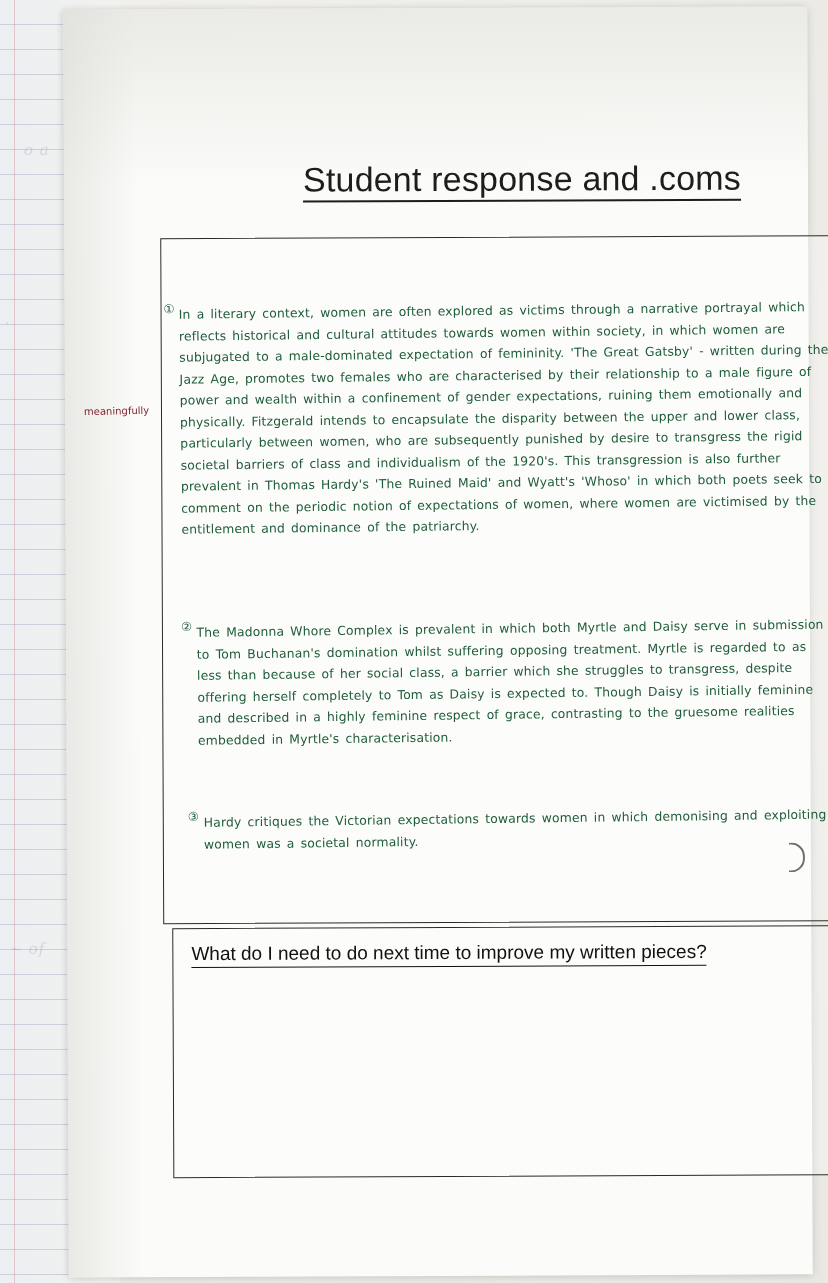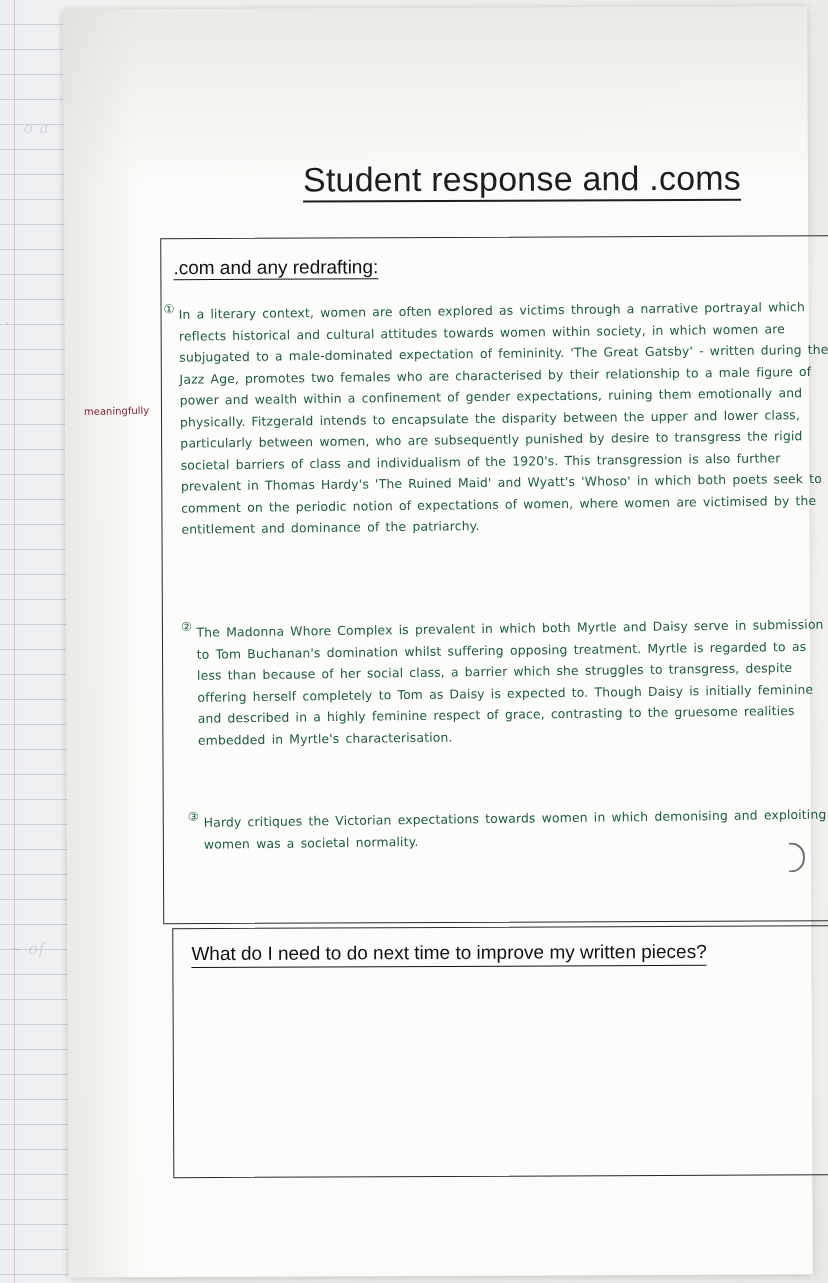--- a/index.html
+++ b/index.html
@@ -167,33 +167,30 @@
 </style>
 </head>
 <body>
 
 <div id="page">
 
   <div id="lined-sheet"></div>
 
   <div id="sheet">
 
-    <div class="ghost" style="left:-40px; top:109px;">o a</div>
+    <div class="ghost" style="left:-40px; top:131px;">o a</div>
     <div class="ghost" style="left:-60px; top:300px;">.</div>
     <div class="ghost" style="left:-58px; top:930px;">~ of</div>
 
     <div id="title">
       <span>Student response and .coms</span>
     </div>
 
     <div class="box" id="box-com">
 
-      <div class="box-heading" id="com-heading">
-        <u>.com and any redrafting:</u>
-      </div>
 
       <div class="marker m1">①</div>
       <div class="hand p1">In a literary context, women are often explored as victims through a narrative portrayal which reflects historical and cultural attitudes towards women within society, in which women are subjugated to a male-dominated expectation of femininity. 'The Great Gatsby' - written during the Jazz Age, promotes two females who are characterised by their relationship to a male figure of power and wealth within a confinement of gender expectations, ruining them emotionally and physically. Fitzgerald intends to encapsulate the disparity between the upper and lower class, particularly between women, who are subsequently punished by desire to transgress the rigid societal barriers of class and individualism of the 1920's. This transgression is also further prevalent in Thomas Hardy's 'The Ruined Maid' and Wyatt's 'Whoso' in which both poets seek to comment on the periodic notion of expectations of women, where women are victimised by the entitlement and dominance of the patriarchy.</div>
       <div class="teacher-note">meaningfully</div>
 
       <div class="marker m2">②</div>
       <div class="hand p2">The Madonna Whore Complex is prevalent in which both Myrtle and Daisy serve in submission to Tom Buchanan's domination whilst suffering opposing treatment. Myrtle is regarded to as less than because of her social class, a barrier which she struggles to transgress, despite offering herself completely to Tom as Daisy is expected to. Though Daisy is initially feminine and described in a highly feminine respect of grace, contrasting to the gruesome realities embedded in Myrtle's characterisation.</div>
 
       <div class="marker m3">③</div>
       <div class="hand p3">Hardy critiques the Victorian expectations towards women in which demonising and exploiting women was a societal normality.</div>

